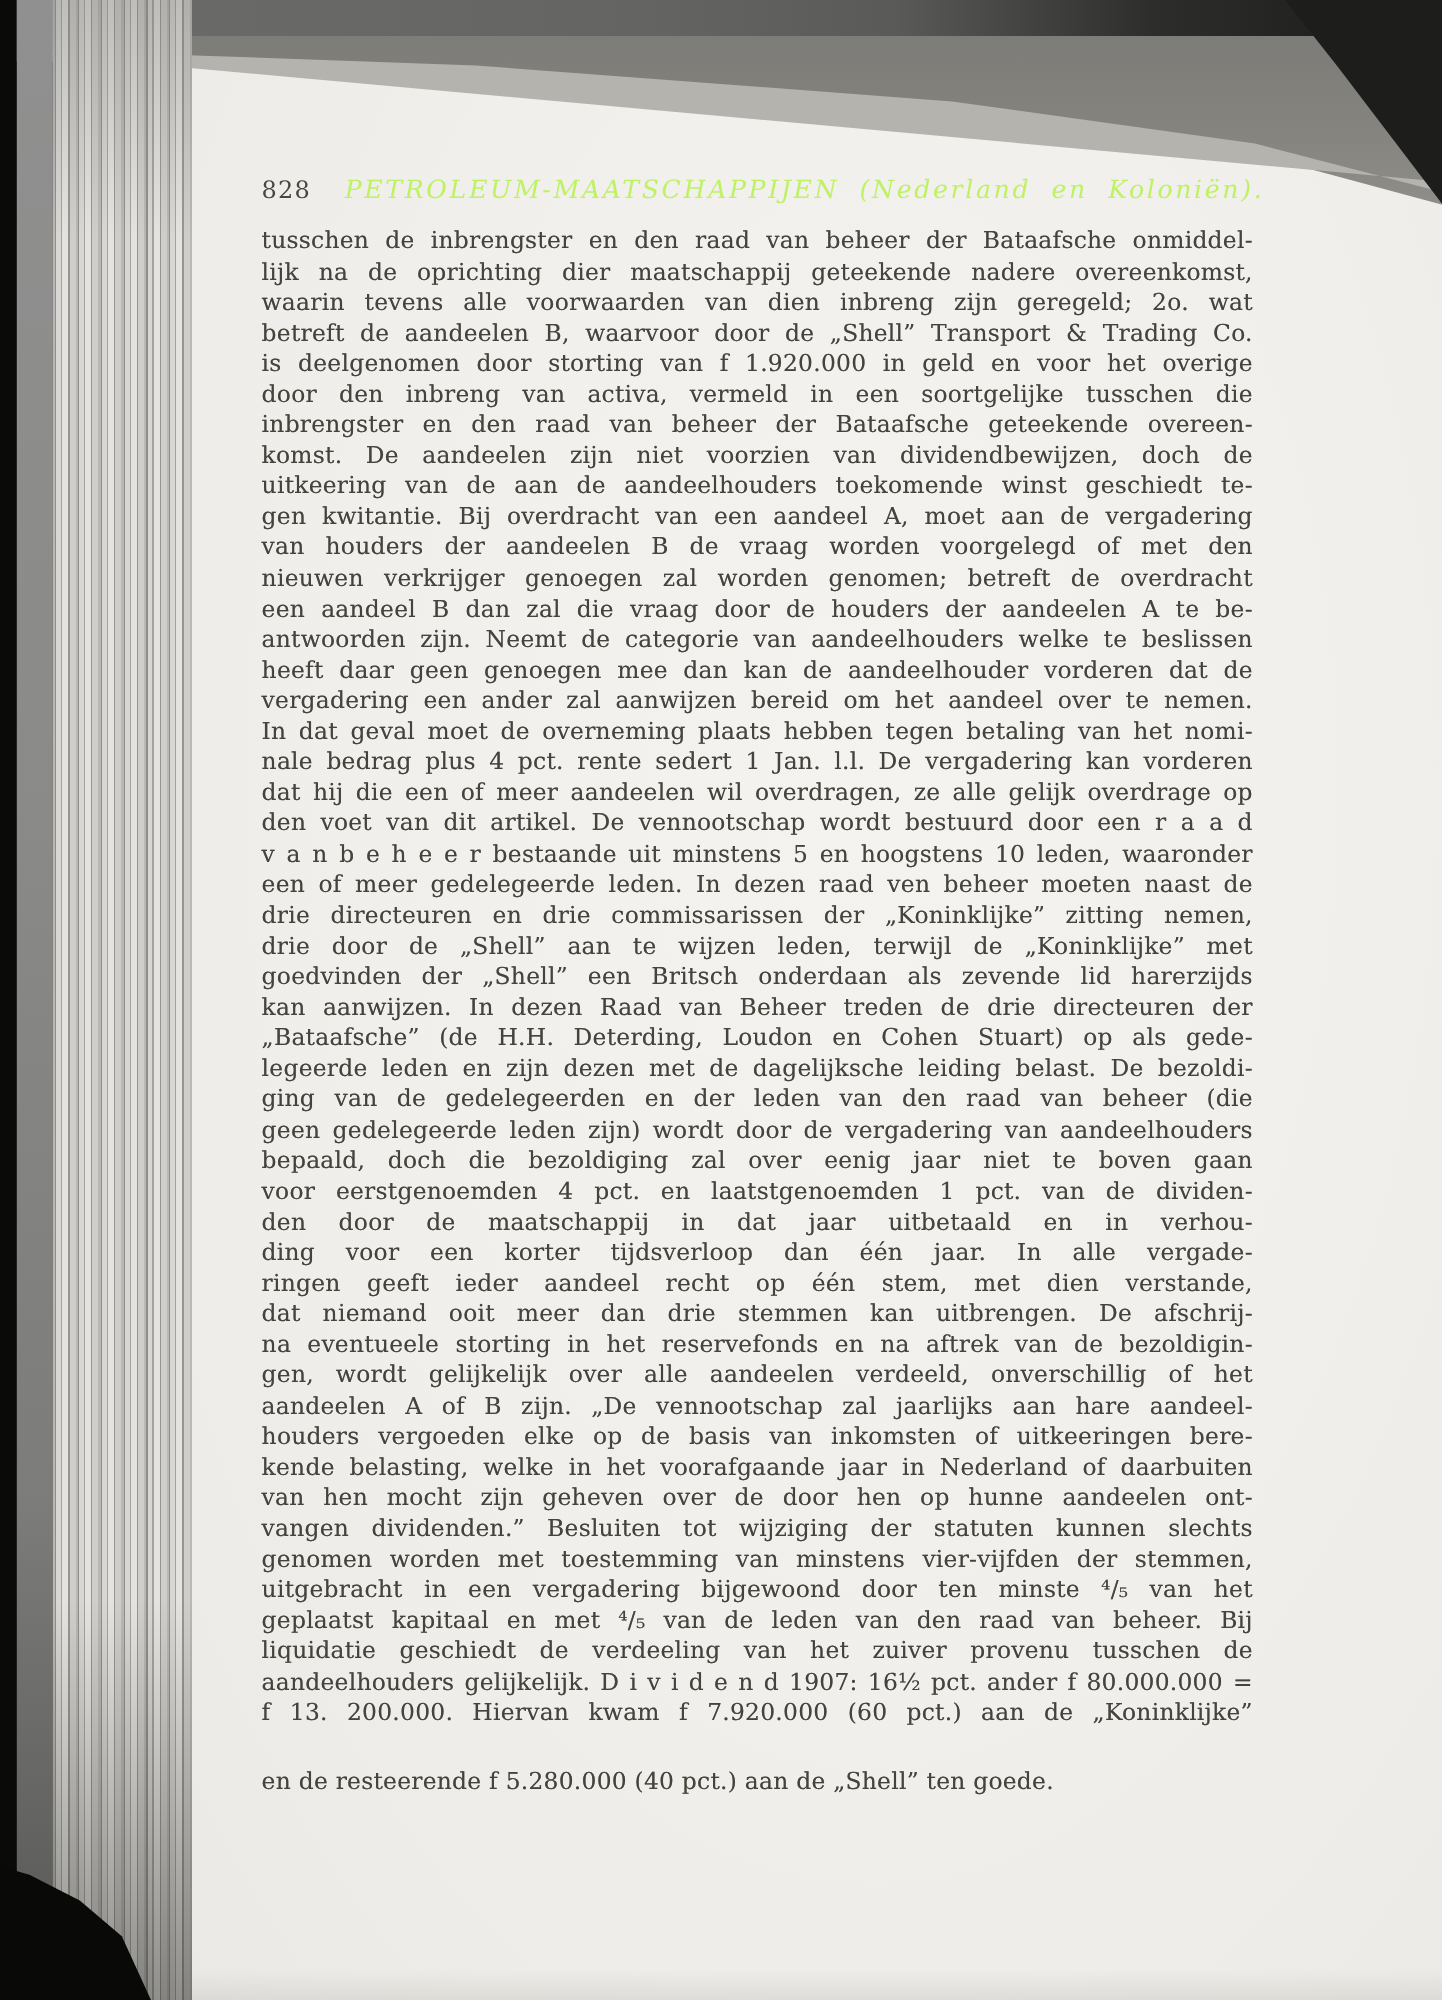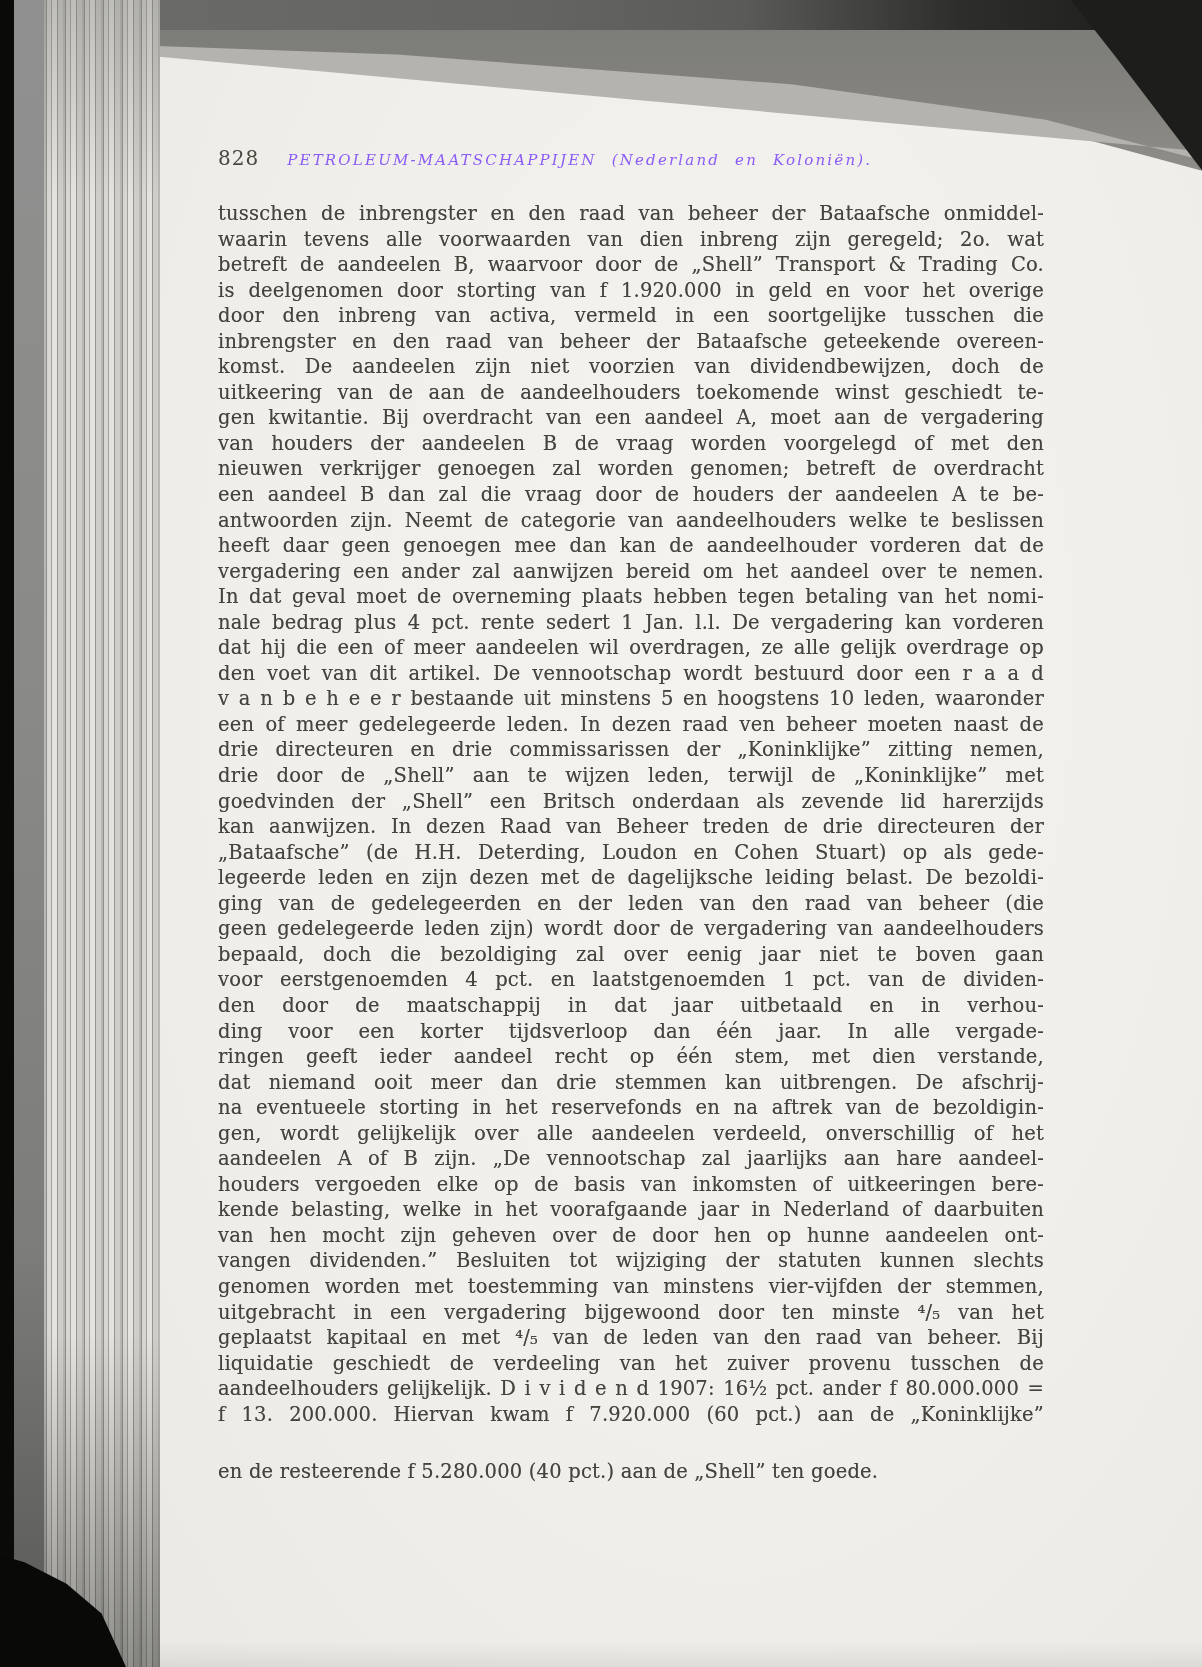--- a/index.html
+++ b/index.html
@@ -69,31 +69,31 @@
     background: linear-gradient(180deg, rgba(190,189,184,0) 0%, rgba(190,189,184,0.35) 100%);
   }
 
   
   .text-block {
     position: absolute; left: 218px; top: 146px; width: 826px;
     color: #46433d;
   }
   .header-row {
     display: flex; align-items: baseline;
-    height: 26px; margin-bottom: 29px;
+    height: 26px; margin-bottom: 16px;
     white-space: nowrap;
   }
   .page-number {
     font-size: 20px; letter-spacing: 1px; margin-right: 28px;
     color: #4a473f;
   }
   .header-title {
-    font-style: italic; font-size: 15px;
+    font-style: italic; font-size: 21px;
     letter-spacing: 2.2px; word-spacing: 8px;
-    color: #8b5cf6;
+    color: #bef264;
   }
   .body-text { width: 826px; }
   .text-line {
     font-size: 19.5px;
     line-height: 25.55px;
     letter-spacing: 0.2px;
     text-align: justify;
     text-align-last: justify;
     white-space: normal;
     text-shadow: 0 0 0.5px rgba(74,69,60,0.55);
@@ -115,20 +115,21 @@
   <div class="bottom-left-blob"></div>
   <div class="bottom-edge-hint"></div>
 
   <div class="text-block">
     <div class="header-row">
       <span class="page-number">828</span>
       <span class="header-title">PETROLEUM-MAATSCHAPPIJEN (Nederland en Koloniën).</span>
     </div>
     <div class="body-text">
         <div class="text-line">tusschen de inbrengster en den raad van beheer der Bataafsche onmiddel-</div>
+        <div class="text-line">lijk na de oprichting dier maatschappij geteekende nadere overeenkomst,</div>
         <div class="text-line">waarin tevens alle voorwaarden van dien inbreng zijn geregeld; 2o. wat</div>
         <div class="text-line">betreft de aandeelen B, waarvoor door de „Shell” Transport &amp; Trading Co.</div>
         <div class="text-line">is deelgenomen door storting van f 1.920.000 in geld en voor het overige</div>
         <div class="text-line">door den inbreng van activa, vermeld in een soortgelijke tusschen die</div>
         <div class="text-line">inbrengster en den raad van beheer der Bataafsche geteekende overeen-</div>
         <div class="text-line">komst.  De aandeelen zijn niet voorzien van dividendbewijzen, doch de</div>
         <div class="text-line">uitkeering van de aan de aandeelhouders toekomende winst geschiedt te-</div>
         <div class="text-line">gen kwitantie.  Bij overdracht van een aandeel A, moet aan de vergadering</div>
         <div class="text-line">van houders der aandeelen B de vraag worden voorgelegd of met den</div>
         <div class="text-line">nieuwen verkrijger genoegen zal worden genomen; betreft de overdracht</div>

